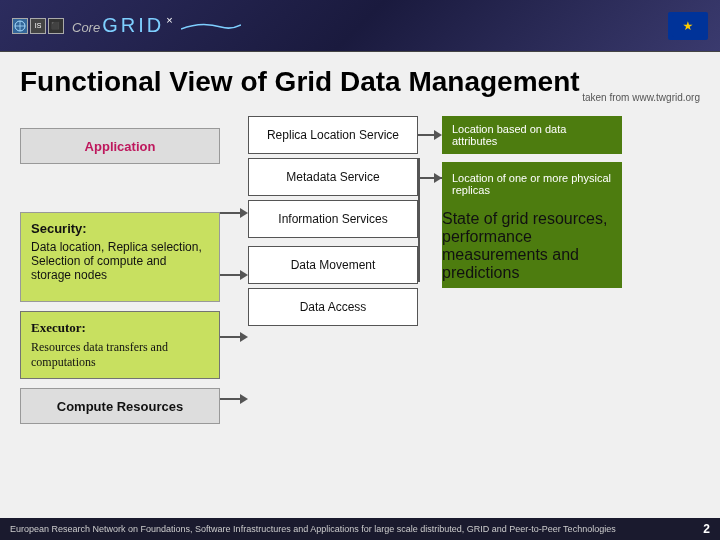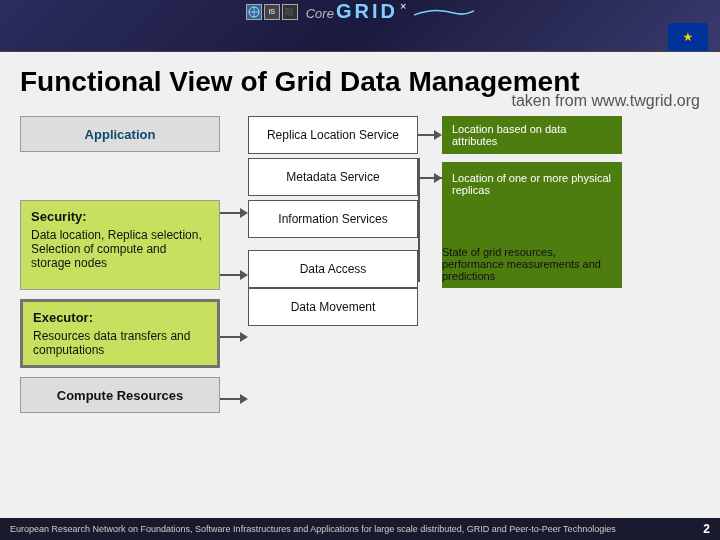--- a/index.html
+++ b/index.html
@@ -12,21 +12,20 @@
       position: relative;
     }
 
     .header-bar {
       background: linear-gradient(135deg, #2c2c5e 0%, #1a1a3e 50%, #3a3a6e 100%);
       height: 52px;
       display: flex;
       align-items: center;
       padding: 0 12px;
       border-bottom: 1px solid #444;
-      flex-direction: column;
     }
 
     .logo-area {
       display: flex;
       align-items: center;
       gap: 8px;
     }
 
     .logo-icons {
       display: flex;
@@ -65,66 +64,68 @@
     }
 
     .page-title {
       font-size: 28px;
       font-weight: bold;
       color: #000000;
       margin-bottom: 2px;
     }
 
     .subtitle {
-      font-size: 16px;
+      font-size: 10px;
       color: #555;
       margin-bottom: 8px;
       text-align: left;
       position: absolute;
       right: 20px;
       top: 40px;
     }
 
     .app-box {
       background: #ddd;
       border: 1px solid #999;
       padding: 8px 10px;
       font-size: 13px;
       font-weight: bold;
-      color: #0c4a6e;
+      color: #be185d;
       text-align: center;
       min-height: 36px;
       display: flex;
       align-items: center;
       justify-content: center;
+      margin-top: 12px;
     }
 
     .planner-box {
       background: #c8e060;
       border: 1px solid #999;
       padding: 8px 10px;
       font-size: 12px;
       color: #111;
       min-height: 90px;
     }
 
     .planner-box strong {
       font-size: 13px;
       display: block;
       margin-bottom: 4px;
     }
 
     .executor-box {
       background: #c8e060;
-      border: 3px solid #737373;
+      border: 1px solid #737373;
       padding: 8px 10px;
       font-size: 12px;
       color: #111;
       min-height: 60px;
       margin-top: 6px;
+      font-family: Liberation Serif, serif;
     }
 
     .executor-box strong {
       font-size: 13px;
       display: block;
       margin-bottom: 4px;
     }
 
     .compute-box {
       background: #ddd;
@@ -241,21 +242,21 @@
           <circle cx="6" cy="6" r="5" fill="none" stroke="#adf" stroke-width="1"></circle>
           <line x1="1" y1="6" x2="11" y2="6" stroke="#adf" stroke-width="0.8"></line>
           <line x1="6" y1="1" x2="6" y2="11" stroke="#adf" stroke-width="0.8"></line>
         </svg>
       </div>
       <div class="logo-icon-box" style="background:#444; font-size:7px; color:#fff;">IS</div>
       <div class="logo-icon-box" style="background:#333; font-size:7px; color:#aaa;">⬛</div>
     </div>
     <div style="display:flex; align-items:baseline; gap:2px;">
       <span style="color:#bbb; font-style:italic; font-size:13px;">Core</span>
-      <span style="color:#7ecfff; font-size:20px; font-weight:bold; letter-spacing:3px;">GRID</span>
+      <span style="color:#7ecfff; font-size:20px; font-weight:normal; letter-spacing:3px;">GRID</span>
       <span style="color:#fff; font-size:11px; position:relative; top:-8px;">×</span>
     </div>
     <svg width="60" height="14">
       <path d="M0,10 Q20,2 40,8 Q50,11 60,6" stroke="#7ecfff" stroke-width="1.5" fill="none"></path>
     </svg>
   </div>
   <div class="eu-flag">
     <svg width="32" height="22">
       <rect width="32" height="22" fill="#003399" rx="2"></rect>
       <text x="16" y="15" text-anchor="middle" font-size="12" fill="#ffcc00">★</text>
@@ -322,25 +323,25 @@
         <span>Replica Location Service</span>
       </div>
       <div class="service-item">
         <span>Metadata Service</span>
       </div>
       <div class="service-item">
         <span>Information Services</span>
       </div>
 
       <div style="margin-top:4px;">
+        <div class="service-item">
+          <span>Data Movement</span>
+        </div>
         <div class="service-item" style="margin-top:4px;">
           <span>Data Access</span>
-        </div>
-        <div class="service-item">
-          <span>Data Movement</span>
         </div>
       </div>
 
     </div>
 
     <div style="width:24px; display:flex; flex-direction:column; padding-top:0px; gap:0px;">
 
       <div style="display:flex; align-items:center; height:38px; margin-bottom:4px;">
         <div style="flex:1; height:1.5px; background:#555;"></div>
         <div style="width:0;height:0;border-top:5px solid transparent;border-bottom:5px solid transparent;border-left:8px solid #555;"></div>
@@ -356,21 +357,21 @@
     <div class="right-section">
       <div class="desc-item">
         <span>Location based on data attributes</span>
       </div>
       <div style="margin-top:4px;">
         <div class="desc-item" style="min-height:126px; align-items:flex-start; padding-top:10px;">
           <span style="margin-bottom:8px; display:block;">Location of one or more physical replicas</span>
         </div>
       </div>
       <div style="margin-top:-88px;">
-        <div class="desc-item" style="min-height:84px; align-items:flex-end; background:transparent; color:#111; font-size:11px; padding-left:0;">
+        <div class="desc-item" style="min-height:84px; align-items:flex-end; background:transparent; color:#111; font-size:16px; padding-left:0;">
           <span>State of grid resources, performance measurements and predictions</span>
         </div>
       </div>
     </div>
 
   </div>
 
   <div class="footer-bar">
     <span style="flex:1; overflow:hidden; white-space:nowrap; text-overflow:ellipsis;">European Research Network on Foundations, Software Infrastructures and Applications for large scale distributed, GRID and Peer-to-Peer Technologies</span>
     <span class="page-num" style="margin-left:10px;">2</span>

